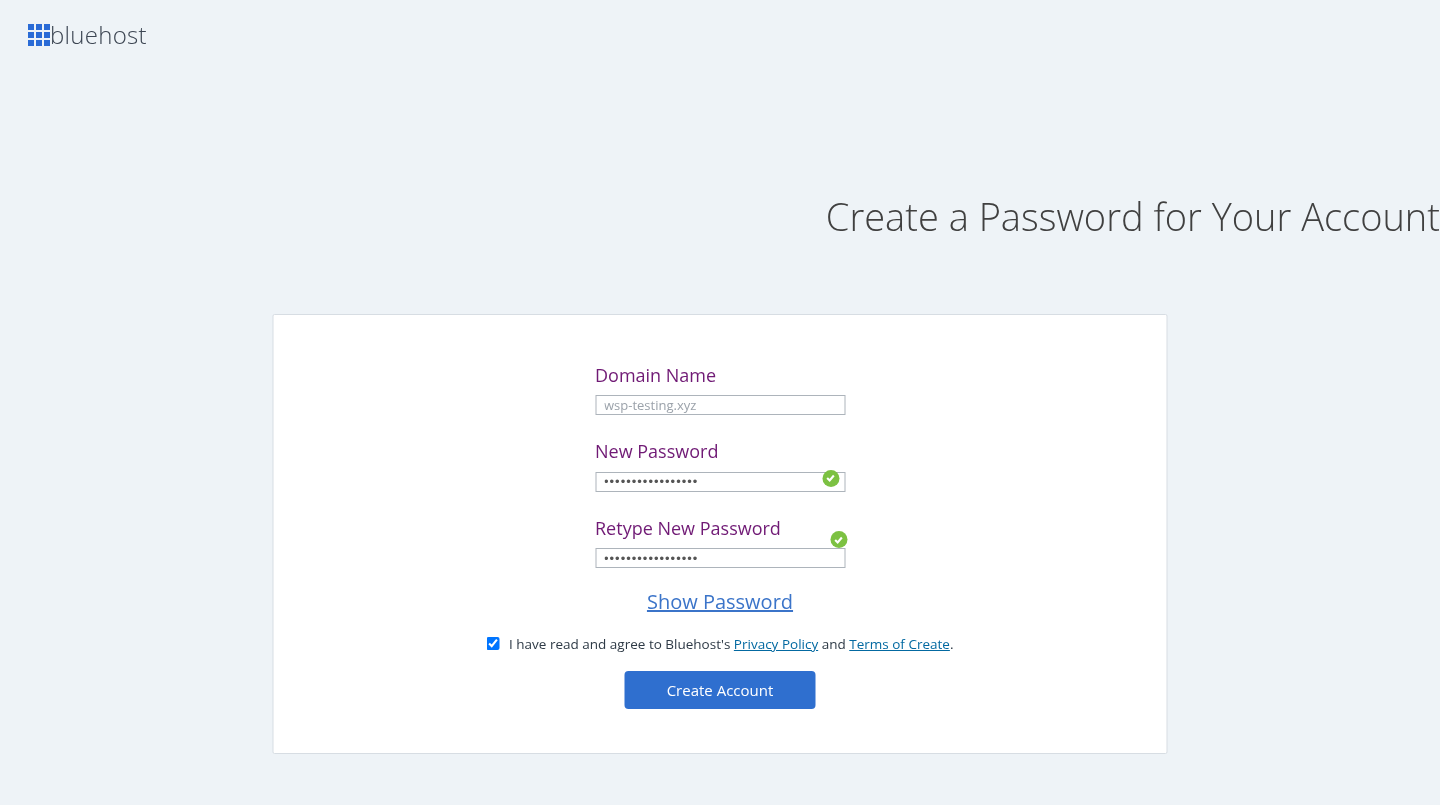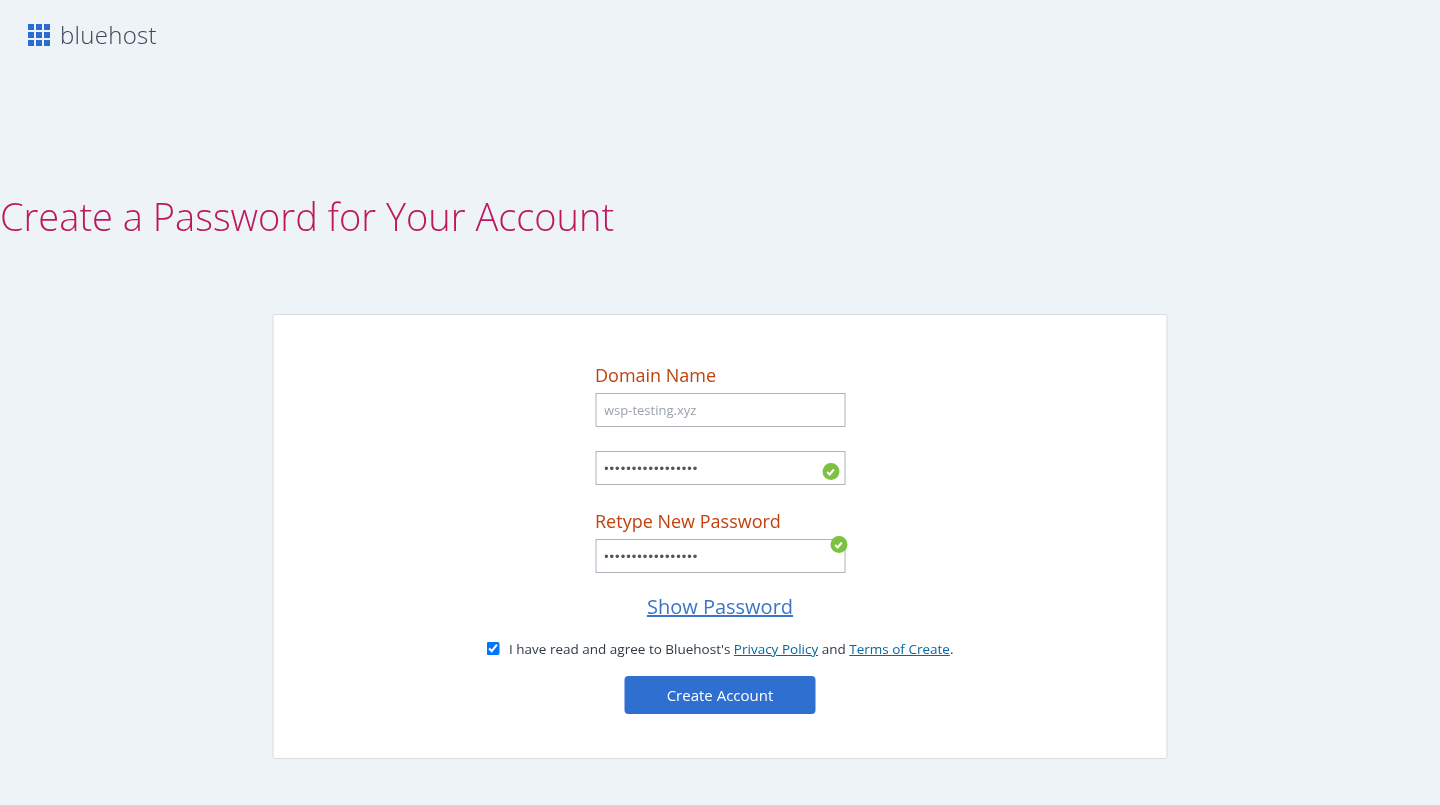--- a/index.html
+++ b/index.html
@@ -12,21 +12,20 @@
     overflow: hidden;
   }
 
   
   .logo-wrap {
     position: absolute;
     top: 18px;
     left: 28px;
     display: flex;
     align-items: center;
-    gap: 10px;
   }
   .logo-grid {
     display: grid;
     grid-template-columns: repeat(3, 6px);
     grid-template-rows: repeat(3, 6px);
     gap: 2px;
   }
   .logo-grid span {
     background: #2a6bd6;
     width: 6px; height: 6px;
@@ -36,24 +35,24 @@
     font-weight: 300;
     color: #3c4552;
     letter-spacing: 0.3px;
   }
 
   
   .page-title {
     position: absolute;
     top: 190px;
     left: 0; right: 0;
-    text-align: left;
+    text-align: right;
     font-size: 38px;
     font-weight: 300;
-    color: #be185d;
+    color: #404040;
   }
 
   
   .card {
     position: absolute;
     top: 314px;
     left: 50%;
     transform: translateX(-50%);
     width: 895px;
     background: #fff;
@@ -64,28 +63,28 @@
   }
 
   .field-block {
     text-align: left;
     width: 250px;
     margin: 0 auto 24px;
     position: relative;
   }
   .field-label {
     font-size: 18px;
-    color: #c2410c;
+    color: #701a75;
     font-weight: 400;
     margin-bottom: 6px;
     display: block;
   }
   .text-input {
     width: 250px;
-    height: 34px;
+    height: 20px;
     border: 1px solid #adb4bb;
     font-size: 13px;
     padding: 0 8px;
     color: #555;
     font-family: inherit;
   }
   .text-input[disabled] {
     color: #9ba2aa;
     background: #fff;
   }
@@ -162,20 +161,21 @@
 <div class="card">
 
   
   <div class="field-block">
     <label class="field-label">Domain Name</label>
     <input type="text" class="text-input" disabled="" value="wsp-testing.xyz" style="">
   </div>
 
   
   <div class="field-block">
+    <label class="field-label">New Password</label>
     <input type="password" class="text-input pw-input" value="•••••••••••••••••" style="">
     <span class="valid-icon">
       <svg viewBox="0 0 12 12">
           <polyline points="2,6 5,9 10,3"></polyline>
         </svg>
     </span>
   </div>
 
   
   <div class="field-block">

